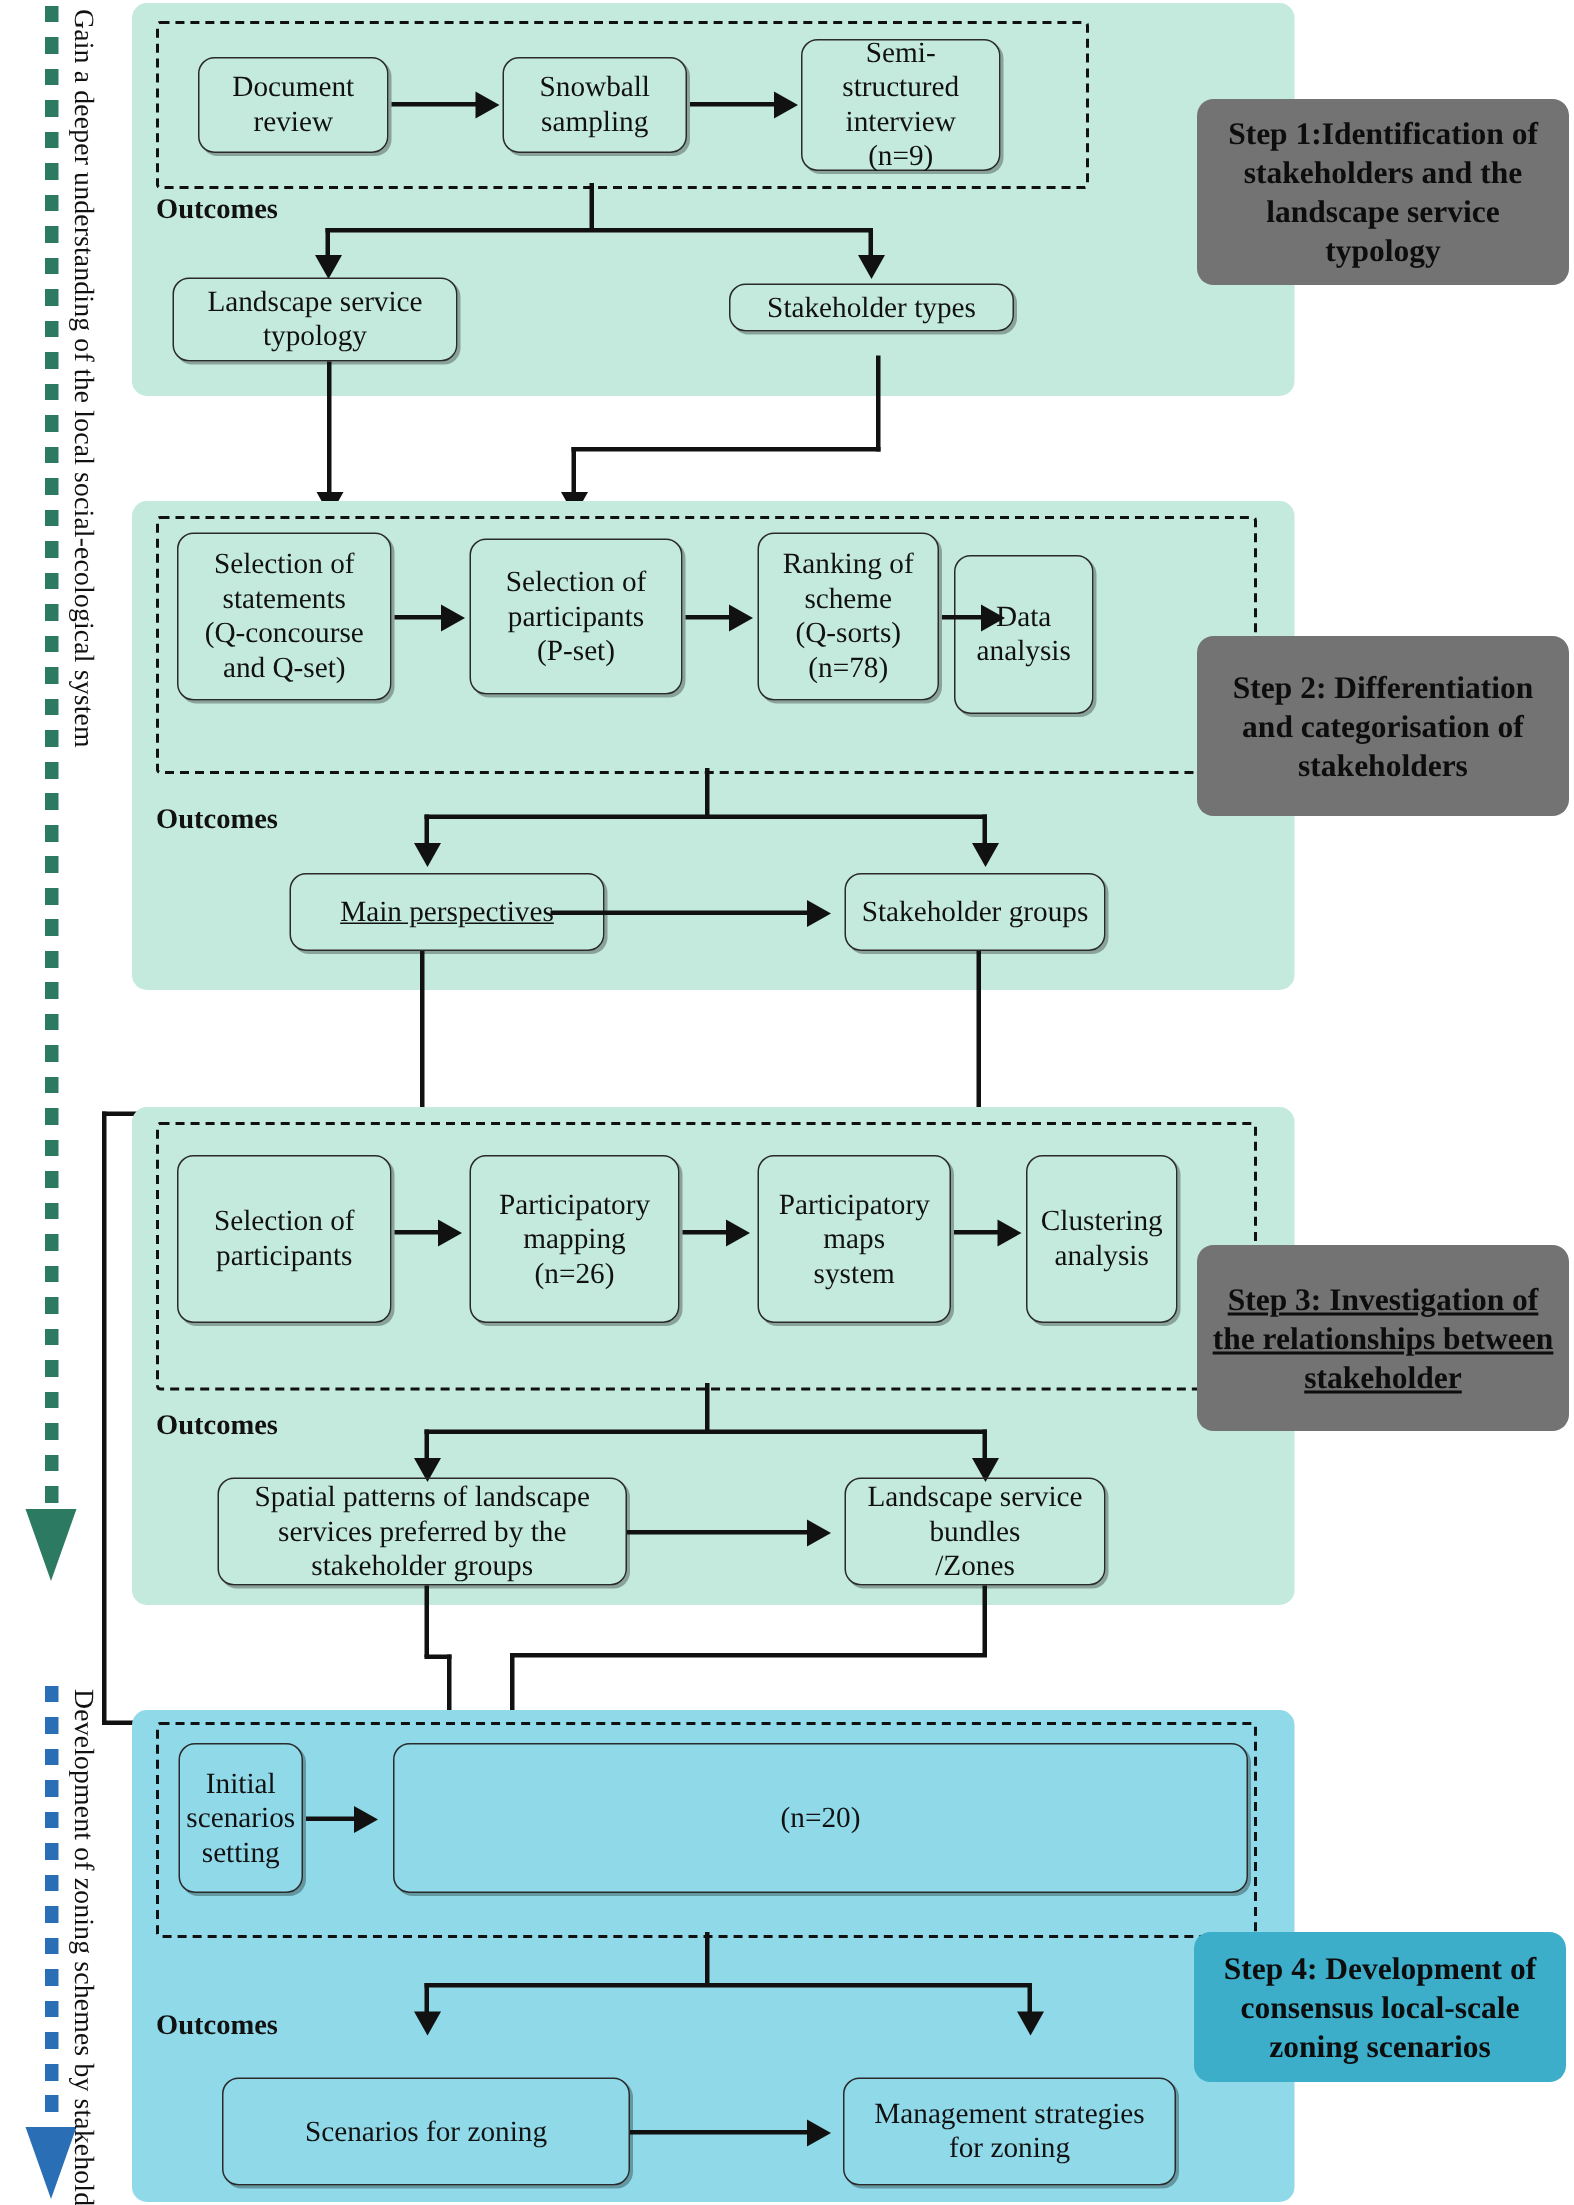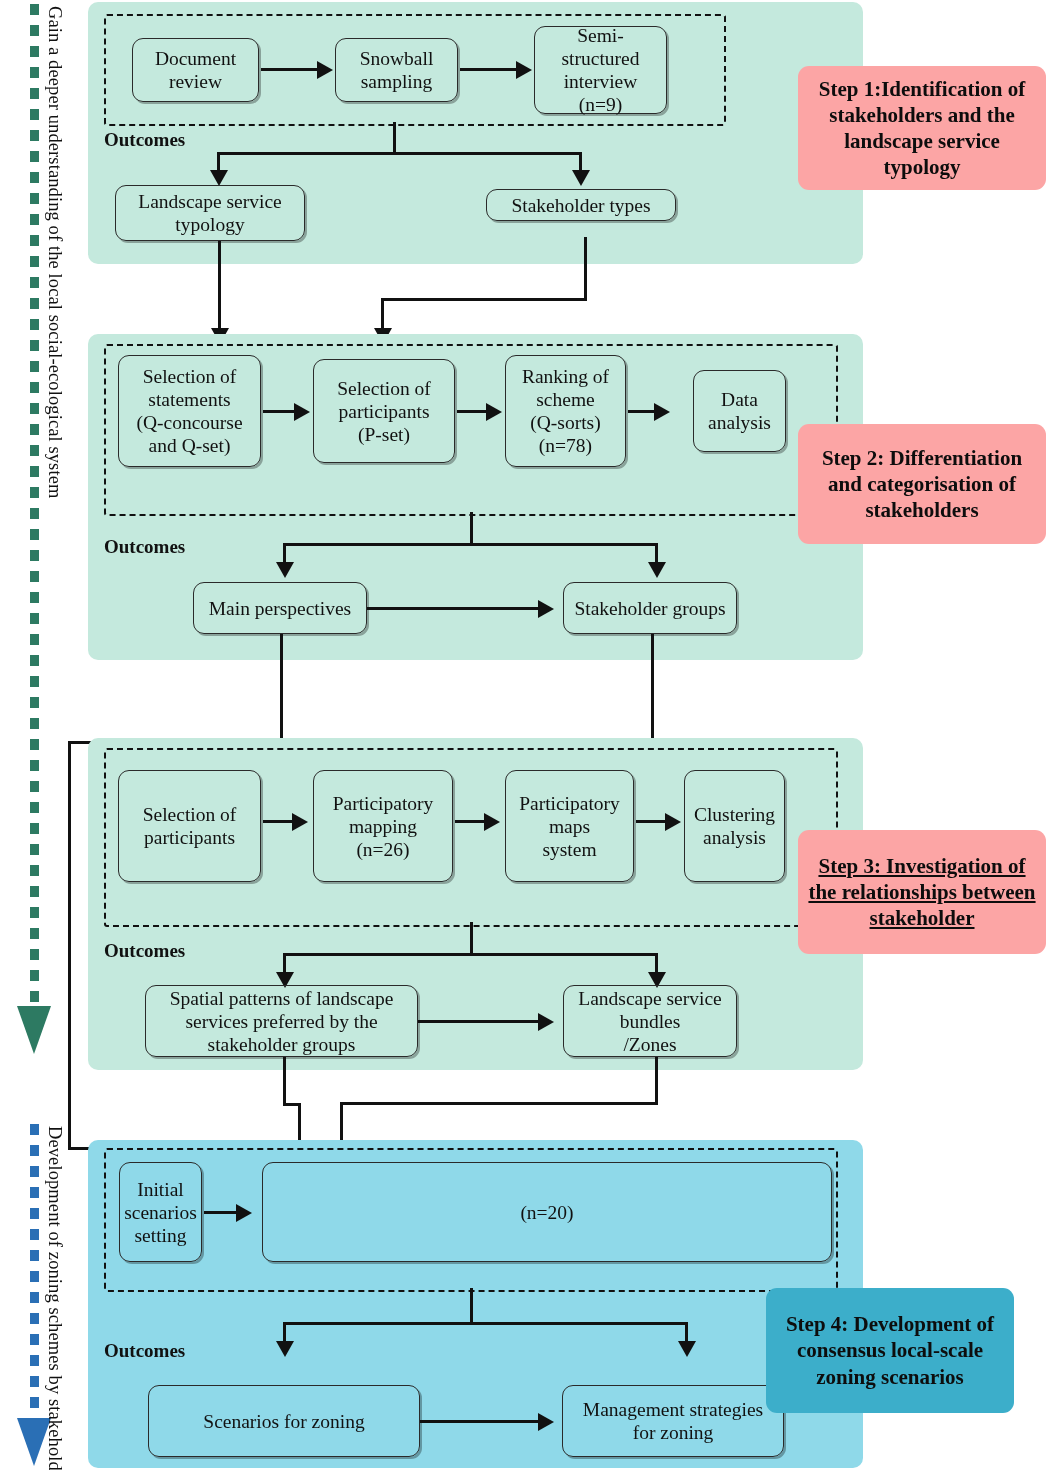--- a/index.html
+++ b/index.html
@@ -35,21 +35,21 @@
         border-radius:11px;display:flex;align-items:center;justify-content:center;
         text-align:center;font-size:19.5px;line-height:1.18;padding:3px 6px;
         background:transparent;box-shadow:2px 2px 0 rgba(0,0,0,.30);}
   .node span{display:block;}
 
   
   .steptag{position:absolute;box-sizing:border-box;border-radius:11px;
            display:flex;align-items:center;justify-content:center;text-align:center;
            font-family:"Liberation Serif", serif;font-weight:bold;font-size:21px;
            line-height:1.24;color:#0d0d0d;padding:6px 8px;}
-  .tag-green{background:#fca5a5;}
+  .tag-green{background:#737373;}
   .tag-blue{background:#3caeca;}
 
   
   .outcomes{position:absolute;font-weight:bold;font-size:19px;
             font-family:"Liberation Serif", serif;}
 
   
   .h{position:absolute;height:3px;background:#111;}
   .v{position:absolute;width:3px;background:#111;}
   .arrowdown{position:absolute;width:0;height:0;border-left:9px solid transparent;
@@ -148,21 +148,21 @@
   </div>
 </div>
 <div class="node" style="left:505px;top:355px;width:121px;height:112px;">
   <div>
     <span>Ranking of</span>
     <span>scheme</span>
     <span>(Q-sorts)</span>
     <span>(n=78)</span>
   </div>
 </div>
-<div class="node" style="left:693px;top:370px;width:93px;height:82px;">
+<div class="node" style="left:636px;top:370px;width:93px;height:106px;">
   <div>
     <span>Data</span>
     <span>analysis</span>
   </div>
 </div>
 
 <div class="h" style="left:263px;top:410px;width:33px;"></div>
 <div class="arrowright" style="left:294px;top:403px;"></div>
 <div class="h" style="left:457px;top:410px;width:31px;"></div>
 <div class="arrowright" style="left:486px;top:403px;"></div>
@@ -171,21 +171,21 @@
 
 <div class="outcomes" style="left:104px;top:536px;">Outcomes</div>
 
 <div class="v" style="left:470px;top:512px;height:33px;"></div>
 <div class="h" style="left:283px;top:543px;width:375px;"></div>
 <div class="v" style="left:283px;top:543px;height:22px;"></div>
 <div class="arrowdown" style="left:276px;top:562px;"></div>
 <div class="v" style="left:655px;top:543px;height:22px;"></div>
 <div class="arrowdown" style="left:648px;top:562px;"></div>
 
-<div class="node" style="left:193px;top:582px;width:174px;height:52px;">
+<div class="node" style="left:193px;top:582px;width:210px;height:52px;text-decoration:underline;">
   <div>
       <span>Main perspectives</span>
     </div>
 </div>
 <div class="node" style="left:563px;top:582px;width:174px;height:52px;">
   <div>
       <span>Stakeholder groups</span>
     </div>
 </div>
 <div class="h" style="left:367px;top:607px;width:173px;"></div>
@@ -314,13 +314,13 @@
 </div>
 <div class="node" style="left:562px;top:1385px;width:222px;height:72px;">
   <div>
     <span>Management strategies</span>
     <span>for zoning</span>
   </div>
 </div>
 <div class="h" style="left:420px;top:1420px;width:120px;"></div>
 <div class="arrowright" style="left:538px;top:1413px;"></div>
 
-<div class="steptag tag-blue" style="left:766px;top:1288px;width:248px;height:125px;">Step 4: Development of consensus local-scale zoning scenarios</div>
+<div class="steptag tag-blue" style="left:796px;top:1288px;width:248px;height:100px;">Step 4: Development of consensus local-scale zoning scenarios</div>
 
 </body></html>

